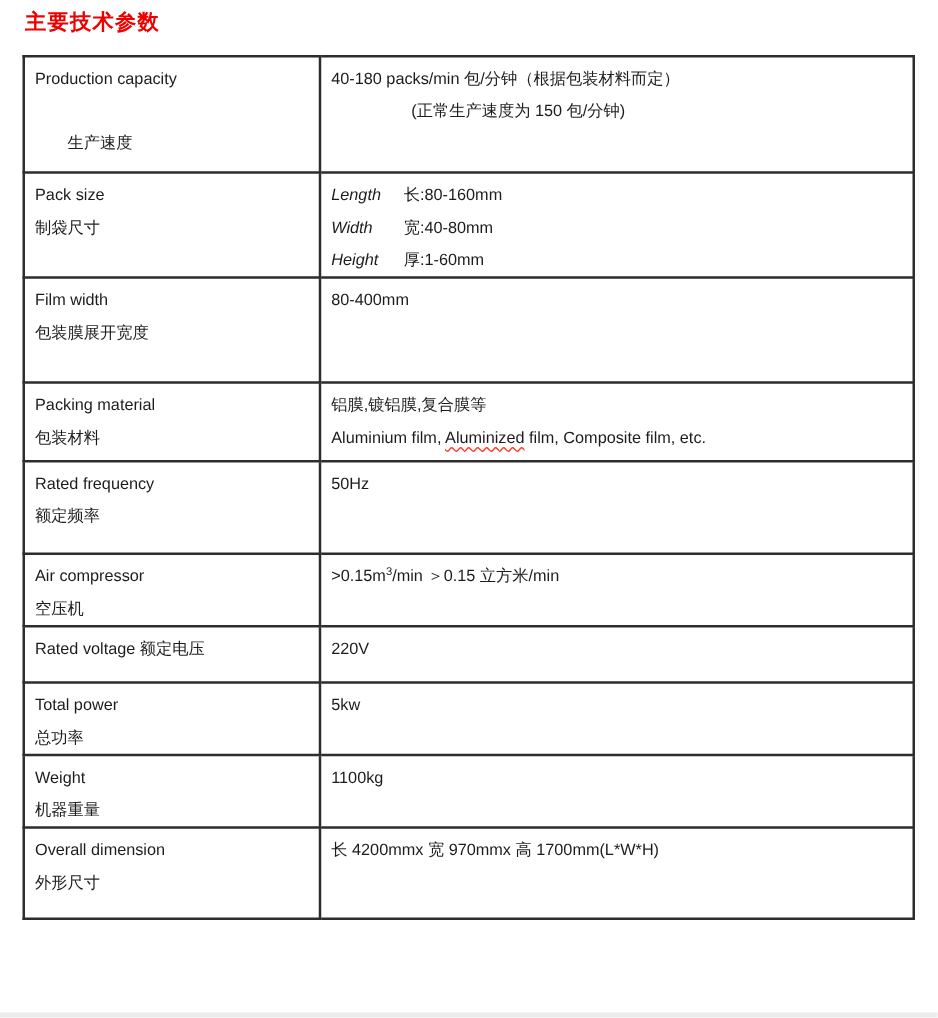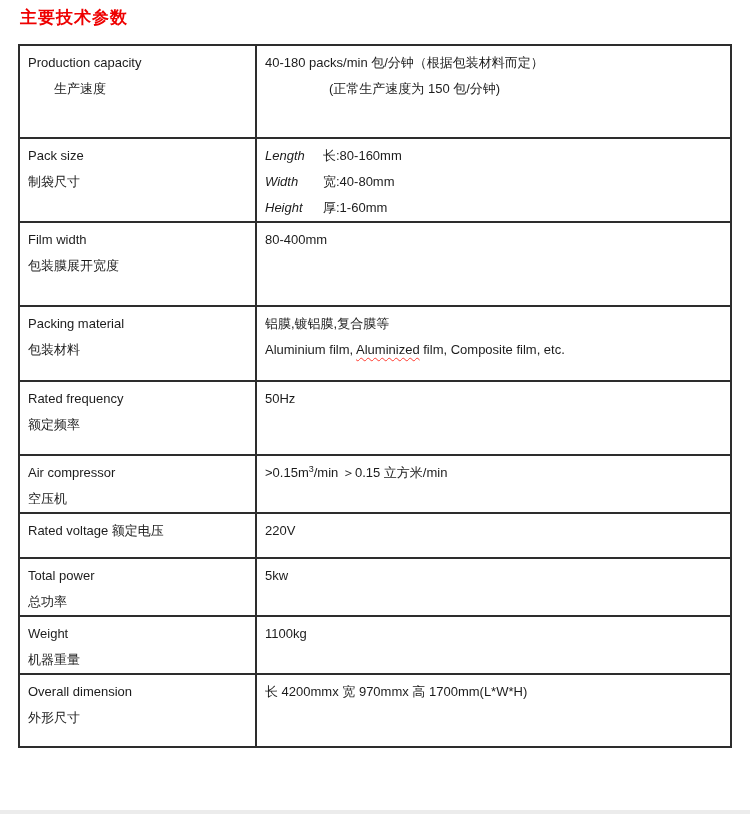--- a/index.html
+++ b/index.html
@@ -24,21 +24,21 @@
     border-collapse:collapse;table-layout:fixed;
   }
   table.spec-table td{
     border:2px solid var(--border-color);
     vertical-align:top;
     padding:4px 6px 0 8px;
     font-size:13px;
   }
   td.label-cell{width:237px;}
   .line{line-height:26px;white-space:pre;}
-  .zh-indent{padding-left:26px;}
+  .zh-indent{padding-left:26px;margin-top:25px;}
   .val-indent{padding-left:64px;}
   .dim-en{display:inline-block;width:58px;font-style:italic;}
   .misspell{
     text-decoration-line:underline;
     text-decoration-style:wavy;
     text-decoration-color:var(--wavy-color);
     text-decoration-thickness:1px;
     text-underline-offset:3px;
     text-decoration-skip-ink:none;
   }
@@ -82,21 +82,21 @@
     <tr style="height:84px">
       <td class="label-cell">
         <div class="line">Film width</div>
         <div class="line">包装膜展开宽度</div>
       </td>
       <td>
         <div class="line">80-400mm</div>
       </td>
     </tr>
 
-    <tr style="height:75px">
+    <tr style="height:63px">
       <td class="label-cell">
         <div class="line">Packing material</div>
         <div class="line">包装材料</div>
       </td>
       <td>
         <div class="line">铝膜,镀铝膜,复合膜等</div>
         <div class="line"><span>Aluminium film, </span><span class="misspell">Aluminized</span><span> film, Composite film, etc.</span></div>
       </td>
     </tr>
 

